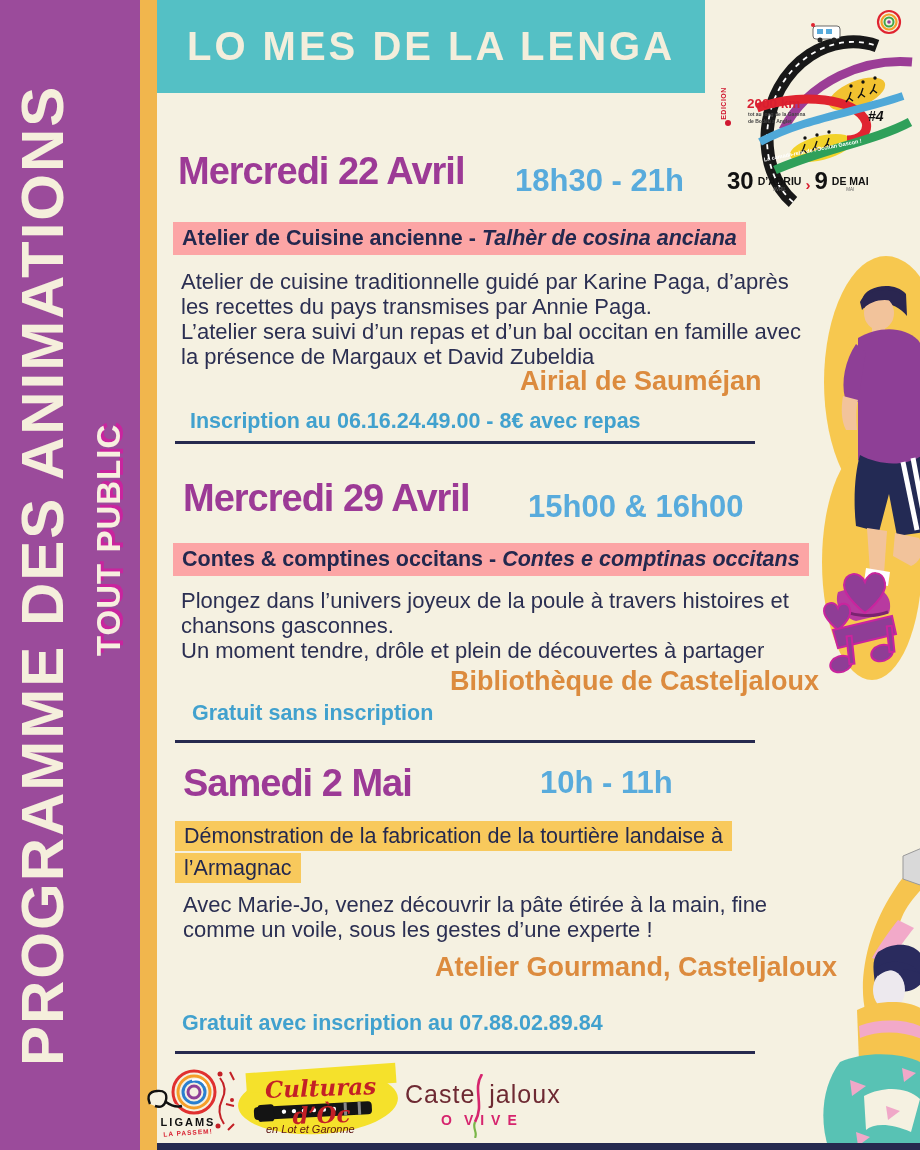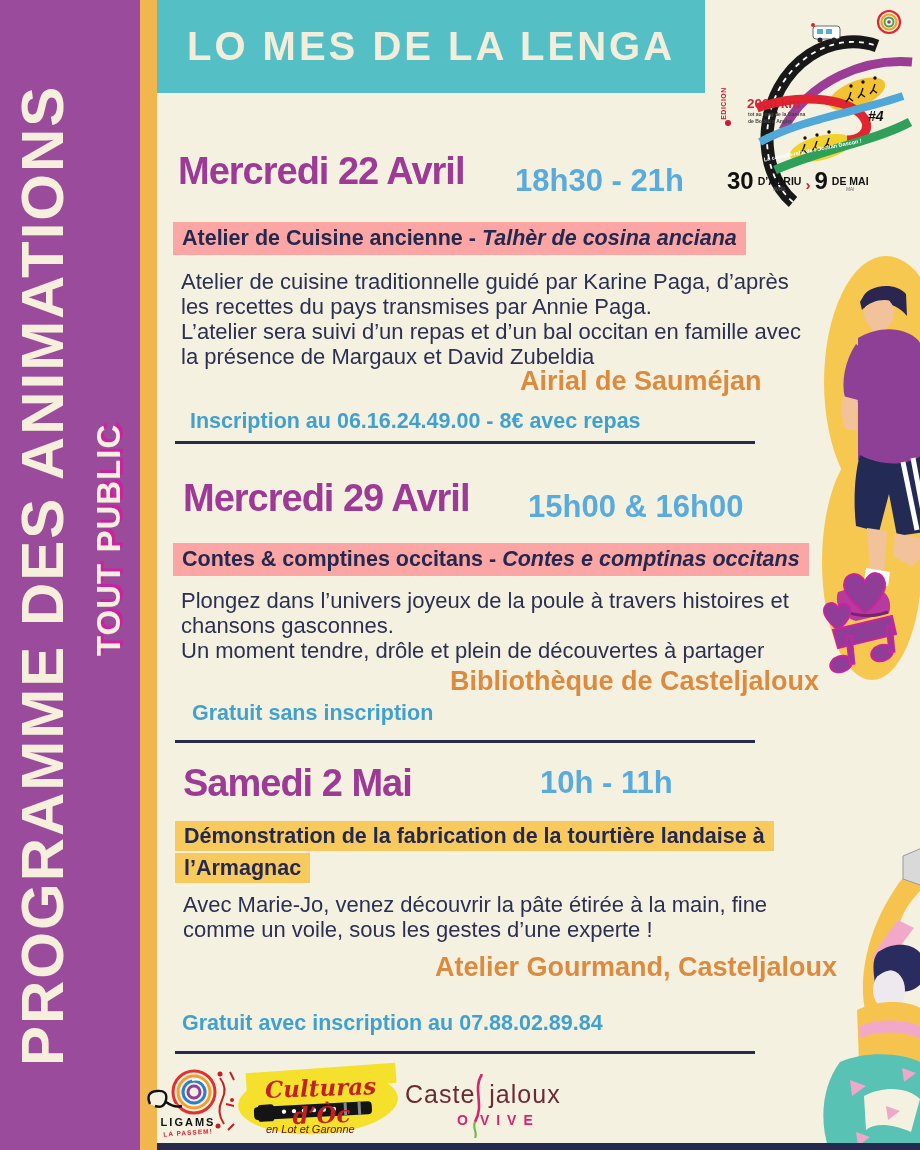--- a/index.html
+++ b/index.html
@@ -35,41 +35,41 @@
   .lp-num{ font-size:24px; font-weight:800; color:#111; line-height:.9;}
   .lp-word{ font-size:10.5px; font-weight:800; color:#111; text-align:center; }
   .lp-sub{ font-size:4.5px; font-weight:400; color:#666; text-align:center; }
   .lp-sep{ font-size:15px; font-weight:800; color:#D81F30; line-height:1; }
 
   
   .date{ position:absolute; font-size:38px; font-weight:800; letter-spacing:-1px; color:#9C3A96; }
   .time{ position:absolute; font-size:31px; font-weight:800; color:#58ABDC; }
   .hl{ position:absolute; background:#fca5a5; color:#23284E; font-size:21.5px; font-weight:700; padding:4px 9px; }
   .hl .oc{ font-style:italic; }
-  .hl3span{ background:#F8C95C; color:#23284E; font-size:21.5px; font-weight:700; padding:3px 9px;
+  .hl3span{ background:#F8C95C; color:#23284E; font-size:21.5px; font-weight:400; padding:3px 9px;
             white-space:pre-line; line-height:1.5; box-decoration-break:clone; -webkit-box-decoration-break:clone; }
   .hl3{ position:absolute; }
   .desc{ position:absolute; font-size:22px; line-height:1.13; color:#2B2F52; white-space:pre-line; }
   .loc{ position:absolute; font-size:27px; font-weight:700; color:#DC8B3E; }
   .info{ position:absolute; font-size:21.5px; font-weight:700; color:#41A1CE; }
   .rule{ position:absolute; left:175px; width:580px; height:3px; background:#262A4F; }
 
   
   .f-ligams{ position:absolute; left:146px; top:1066px; width:84px; height:80px;text-decoration:underline; }
   .f-lig-label{ position:absolute; left:0; top:50px; width:84px; text-align:center; font-size:11px;
                 font-weight:700; letter-spacing:2px; color:#111; }
   .f-lig-sub{ position:absolute; left:0; top:63px; width:84px; text-align:center; font-size:6.5px;
               font-weight:700; letter-spacing:1px; color:#D81F30; transform:rotate(-4deg); }
   .f-cult{ position:absolute; left:206px; top:1060px; width:194px; height:88px; }
   .f-cult-title{ position:absolute; left:36px; top:14px; width:158px; text-align:center; font-size:23px; font-weight:700;
                  font-style:italic; color:#C32026; font-family:"DejaVu Serif", serif; transform:rotate(-2deg); }
   .f-cult-sub{ position:absolute; left:60px; top:63px; font-size:11px; font-weight:400; font-style:italic; color:#5A1212; }
   .f-cast{ position:absolute; left:405px; top:1074px; width:158px; height:66px; }
   .f-cast-title{ position:absolute; left:0; top:6px; font-size:25px; color:#6E2A33; letter-spacing:1px; }
-  .f-cast-sub{ position:absolute; left:52px; top:38px; font-size:14px; color:#D6256E; font-weight:700; }
+  .f-cast-sub{ position:absolute; left:36px; top:38px; font-size:14px; color:#D6256E; font-weight:700; }
   .f-cast-sub .o{ margin-right:12px; }
   .f-cast-sub .vive{ letter-spacing:7px; }
   .f-atel{ position:absolute; left:566px; top:1062px; width:98px; height:86px; }
   .f-atel-l1{ position:absolute; left:0; top:14px; width:98px; text-align:center; font-size:12.5px; font-style:italic;
               color:#44546A; font-family:"Liberation Serif", serif; }
   .f-atel-l2{ position:absolute; left:0; top:30px; width:98px; text-align:center; font-size:12.5px; font-style:italic;
               color:#44546A; font-family:"Liberation Serif", serif; }
 
   .bottom-bar{ position:absolute; left:157px; top:1143px; width:763px; height:7px; background:#262A4F; }
   .deco{ position:absolute; left:0; top:0; }

